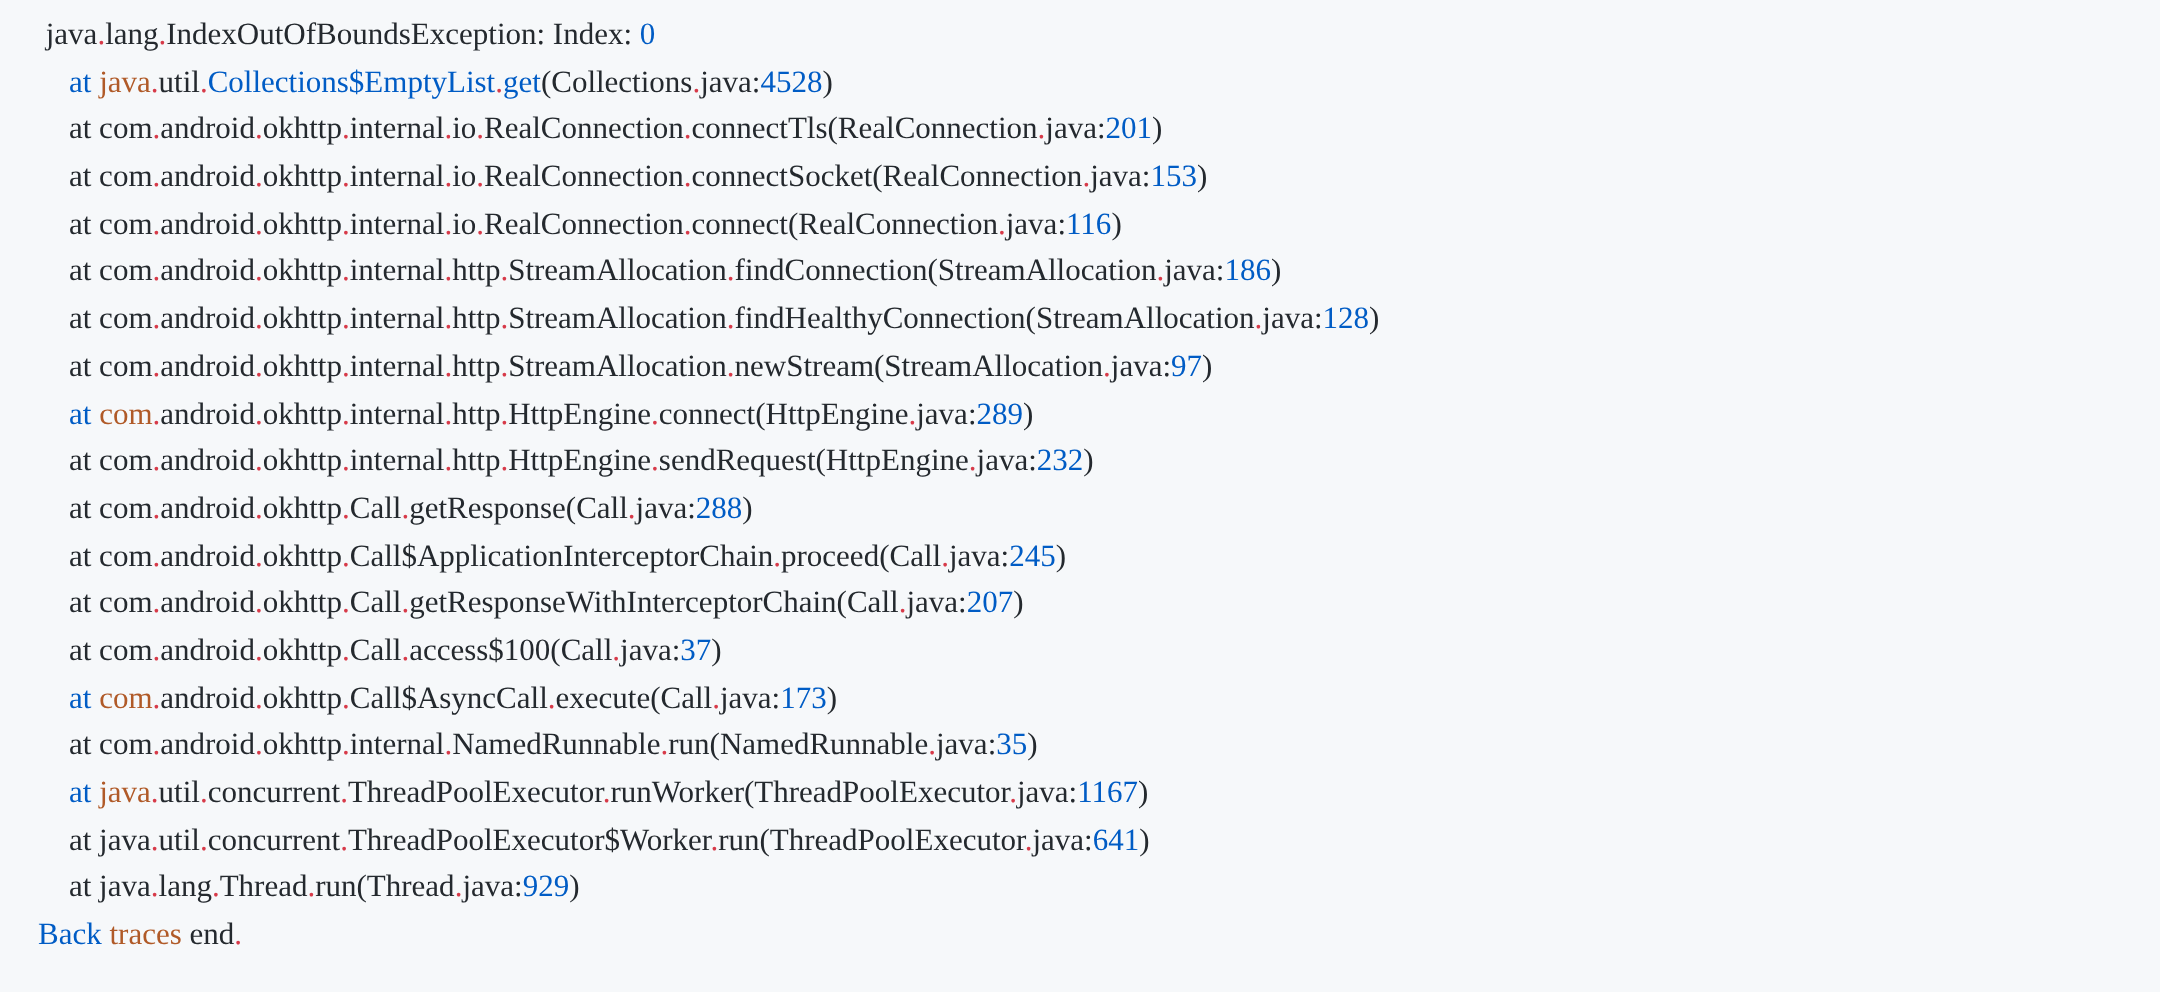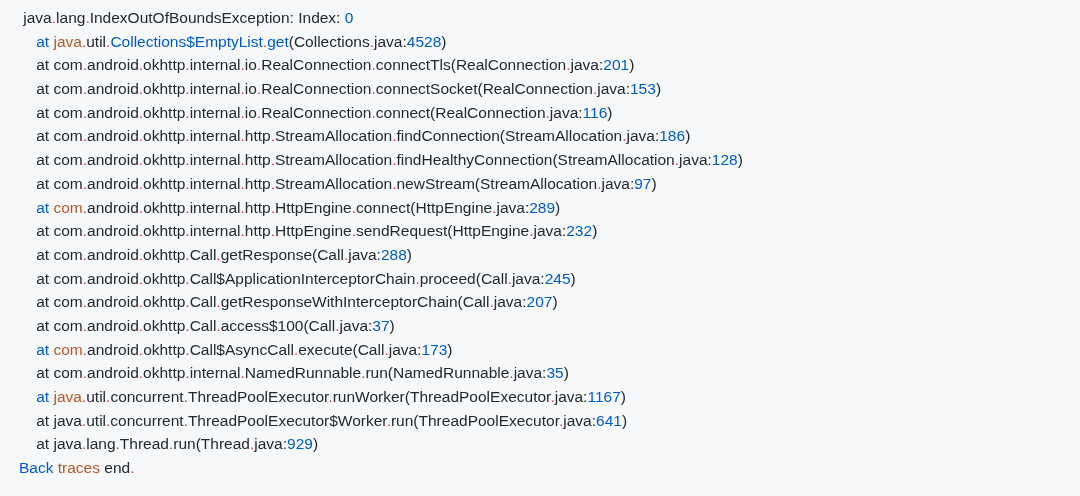--- a/index.html
+++ b/index.html
@@ -8,21 +8,21 @@
     width: 1080px;
     height: 496px;
     overflow: hidden;
     background: var(--bg, #f6f8fa);
   }
   .code-block {
     box-sizing: border-box;
     width: 1080px;
     height: 439px;
     padding: 6px 0 0 19px;
-    font-family: Liberation Sans, sans-serif;
+    font-family: Liberation Serif, serif;
     font-size: 15.5px;
     line-height: 23.7px;
     white-space: pre;
     color: var(--fg, #24292e);
   }
   .line { height: 23.7px; }
   .tok-fg     { color: var(--fg, #24292e); }
   .tok-blue   { color: var(--blue, #005cc5); }
   .tok-orange { color: var(--orange, #b05a28); }
   .tok-red    { color: var(--red, #d73a49); }

